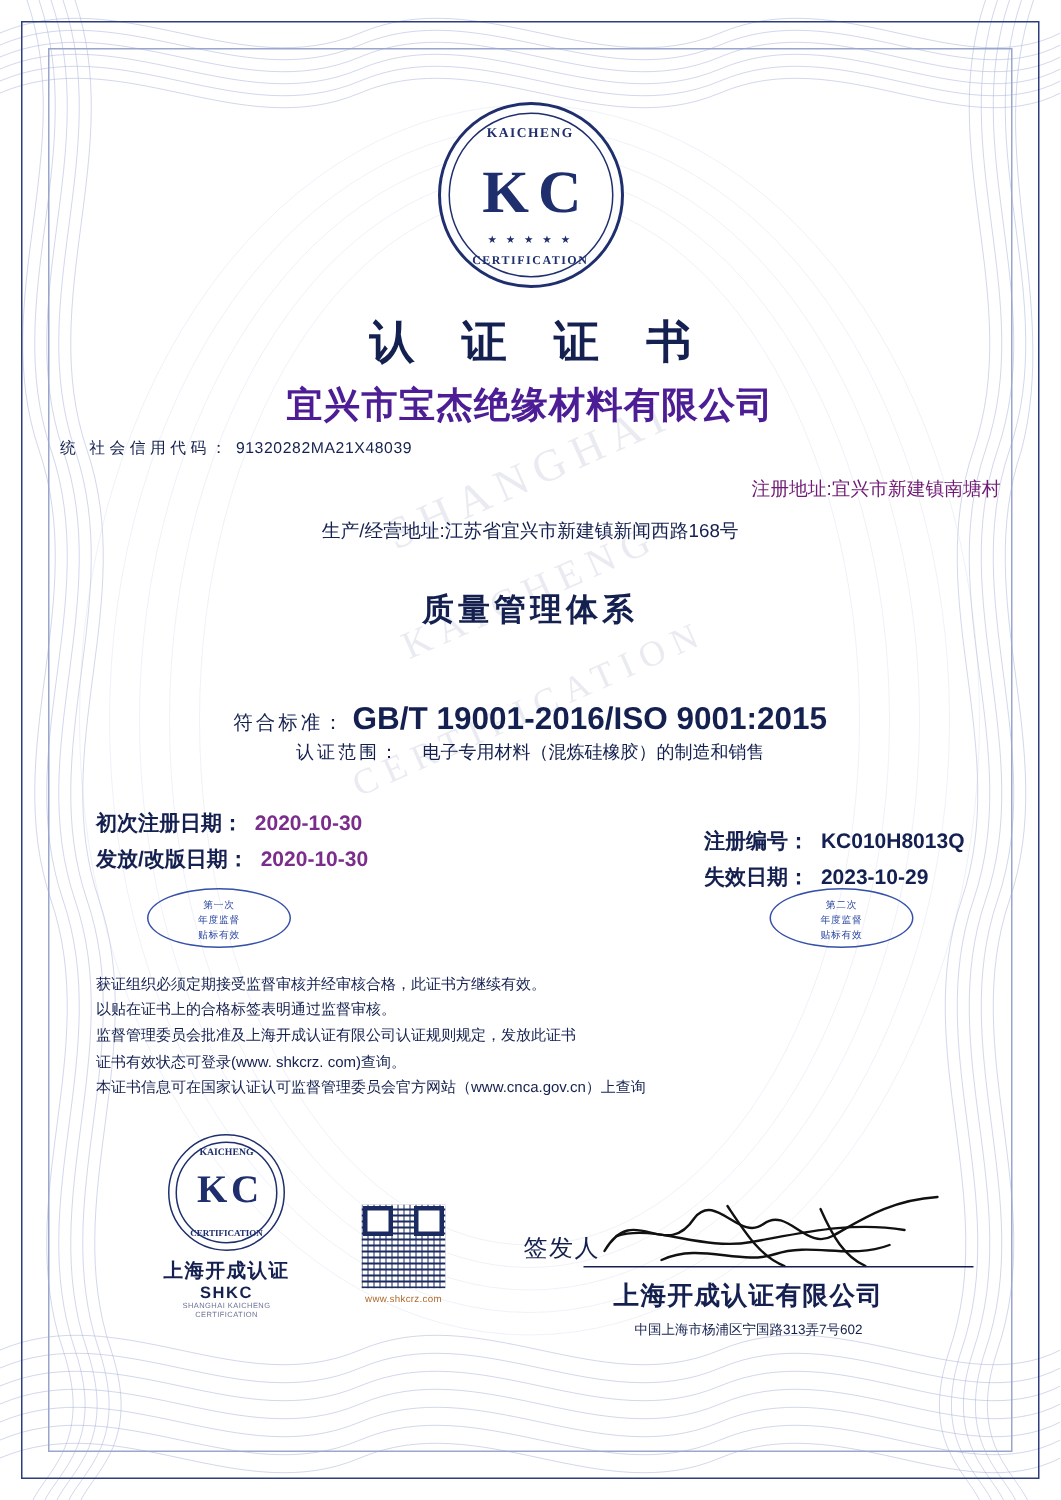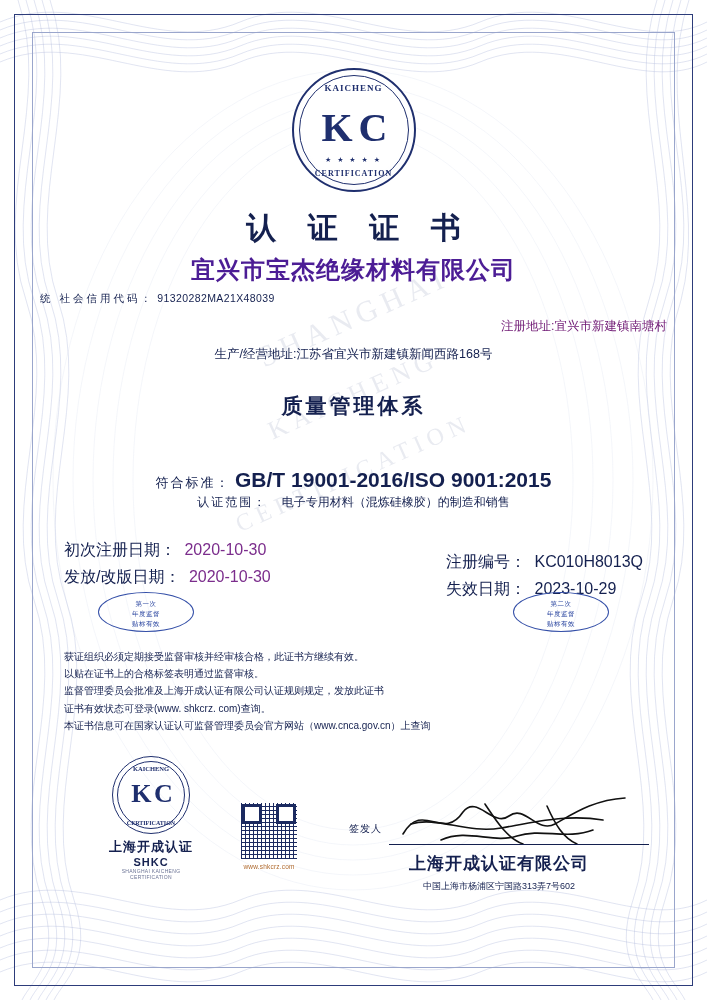--- a/index.html
+++ b/index.html
@@ -216,22 +216,23 @@
   .scope-row .sc-lbl { font-size: 12px; letter-spacing: 2px; }
   .scope-row .sc-val { font-size: 12px; margin-left: 10px; }
 
   
   .dates {
     position: absolute;
     top: 500px;
     left: 24px;
     right: 24px;
     height: 40px;
-    font-size: 16px;
-    color: #14204f;
+    font-size: 14px;
+    color: #14204f;
+    font-weight: bold;
   }
   .dates .left { position: absolute; left: 0; top: 0; }
   .dates .right { position: absolute; right: 0; top: 12px; text-align: left; }
   .dates .row { margin-bottom: 6px; white-space: nowrap; }
   .dates .v { color: #7b2d8c; margin-left: 4px; }
   .dates .v.plain { color: #14204f; }
 
   
   .stamps {
     position: absolute;
@@ -359,21 +360,21 @@
   .sign-area {
     position: absolute;
     right: 18px;
     top: 44px;
     width: 300px;
   }
   .sign-label {
     position: absolute;
     left: 0;
     top: 22px;
-    font-size: 10px;
+    font-size: 16px;
     color: #14204f;
     letter-spacing: 1px;
     text-align: right;
   }
   .sign-svg {
     position: absolute;
     left: 48px;
     top: -6px;
   }
   .sign-line {

